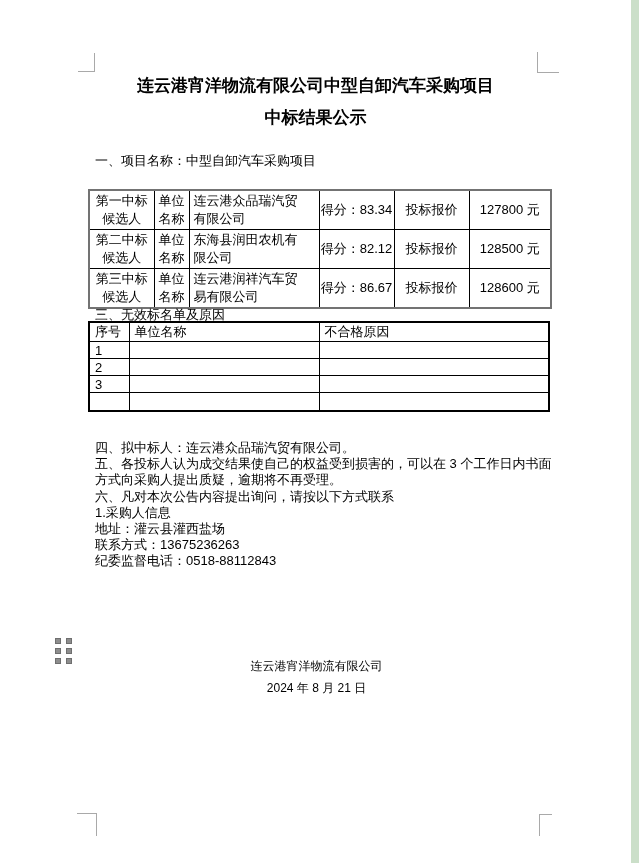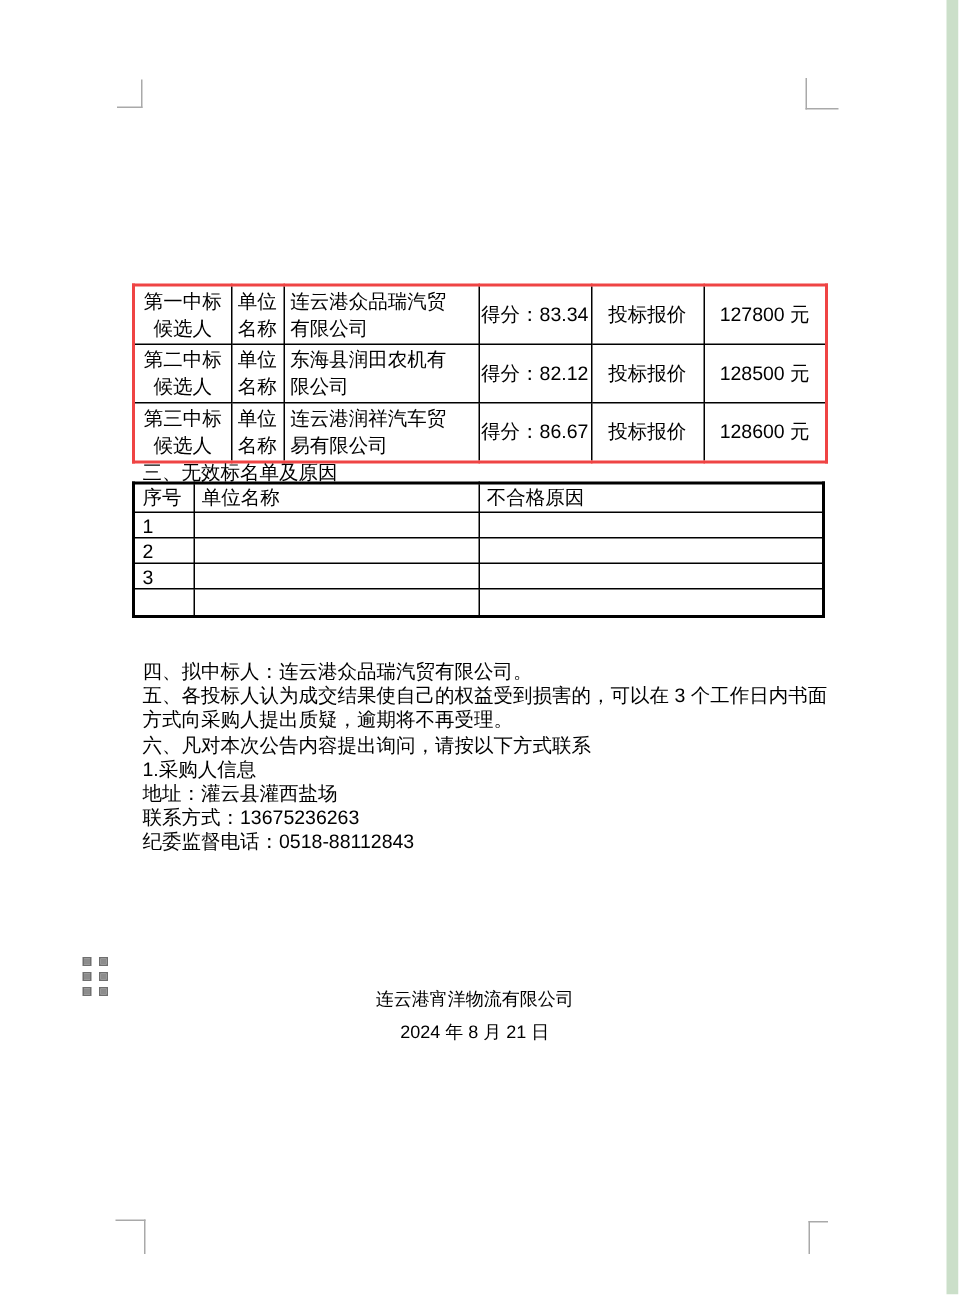--- a/index.html
+++ b/index.html
@@ -18,21 +18,21 @@
   #mark-br{left:539px;top:814px;width:12px;height:21px;border-top:1px solid #a9a9a9;border-left:1px solid #a9a9a9;}
   
   .title-block{position:absolute;top:76px;left:0;width:631px;text-align:center;
     font-weight:bold;font-size:17px;line-height:19px;}
   .title-line2{margin-top:13px;}
   
   .sec{position:absolute;left:95px;font-size:13px;white-space:nowrap;}
   #sec1{top:152px;} #sec2{top:169px;} #sec3{top:306px;}
   
   table{border-collapse:collapse;position:absolute;left:88px;table-layout:fixed;font-size:13px;}
-  #candidates-table{top:189px;width:462px;border:2px solid #ef4444;}
+  #candidates-table{top:189px;width:462px;border:2px solid #737373;}
   #candidates-table td{border:1px solid #000;text-align:center;vertical-align:middle;padding:0 2px;overflow:hidden;}
   #candidates-table tr{height:32px;}
   #candidates-table td.company{text-align:left;padding:1px 14px 1px 4px;}
   #candidates-table td.score{white-space:nowrap;padding:0;}
   #invalid-table{top:321px;width:460px;border:2px solid #000;}
   #invalid-table td{border:1px solid #000;text-align:left;vertical-align:middle;padding:0 0 0 5px;overflow:hidden;}
   #invalid-table tr{height:17px;}
   #invalid-table tr.last{height:18px;}
   
   .body-block{position:absolute;left:95px;top:440px;font-size:13px;line-height:16.2px;}
@@ -48,21 +48,26 @@
 </head>
 <body>
 
 <div id="page">
 
   <div class="mark" id="mark-tl"></div>
   <div class="mark" id="mark-tr"></div>
   <div class="mark" id="mark-bl"></div>
   <div class="mark" id="mark-br"></div>
 
+  <div class="title-block">
+    <div class="title-line1">连云港宵洋物流有限公司中型自卸汽车采购项目</div>
+    <div class="title-line2">中标结果公示</div>
+  </div>
 
+  <div class="sec" id="sec1">一、项目名称：中型自卸汽车采购项目</div>
 
   <table id="candidates-table">
     <colgroup>
       <col style="width:65px">
         <col style="width:35px">
         <col style="width:130px">
       <col style="width:75px">
         <col style="width:75px">
         <col style="width:82px">
     </colgroup>

